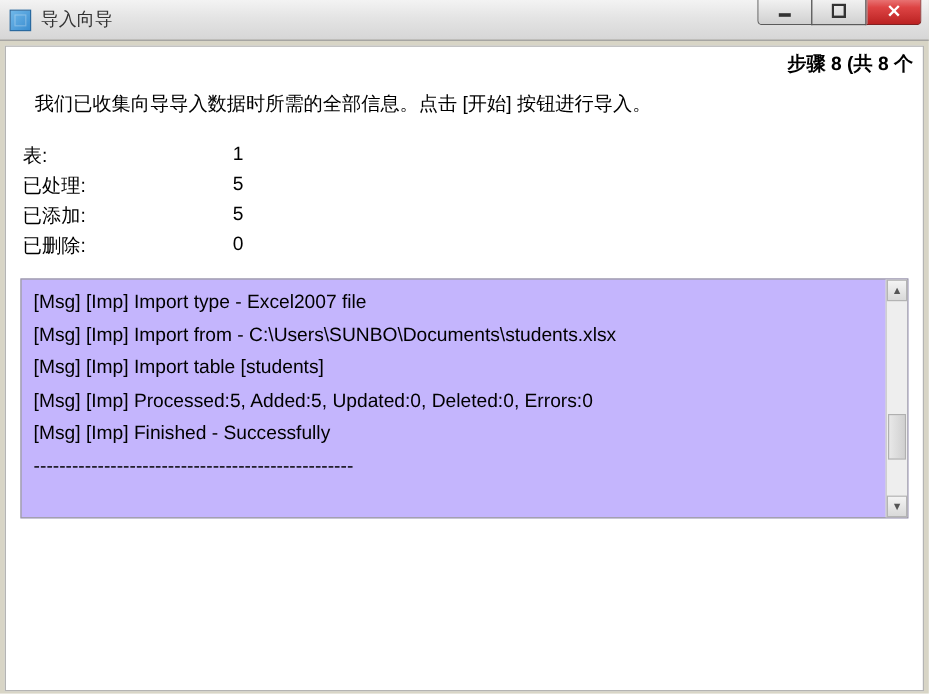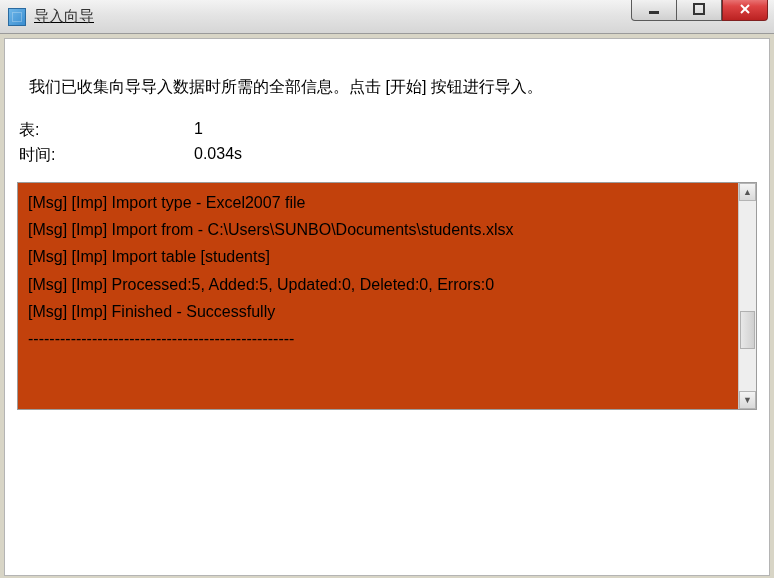--- a/index.html
+++ b/index.html
@@ -16,21 +16,20 @@
 
   
   .titlebar {
     height: 34px;
     background: linear-gradient(to bottom, #f3f3f3 0%, #e4e4e4 45%, #d6d6d6 100%);
     border-bottom: 1px solid #9a9a9a;
     display: flex;
     align-items: center;
     padding-left: 8px;
     position: relative;
-    text-decoration: underline;
   }
   .titlebar .icon {
     width: 18px; height: 18px;
     background: linear-gradient(135deg, #6fb7e9 0%, #3a8dd0 100%);
     border: 1px solid #2a6aa0;
     position: relative;
     margin-right: 8px;
   }
   .titlebar .icon::after {
     content: "";
@@ -102,23 +101,23 @@
     padding: 2px 0;
     vertical-align: top;
   }
   .stats td.label { width: 175px; }
   .stats td.value { min-width: 80px; }
 
   
   .log-wrap {
     margin: 4px 12px 0 12px;
     border: 1px solid #9c9c9c;
-    height: 228px;
-    position: relative;
-    background: #c2410c;
+    height: 200px;
+    position: relative;
+    background: #c4b5fd;
   }
   .log-content {
     position: absolute;
     left: 0; top: 0; bottom: 0; right: 18px;
     padding: 6px 10px;
     font-size: 16px;
     line-height: 1.7;
     white-space: pre-wrap;
     overflow: hidden;
   }
@@ -175,33 +174,42 @@
       <svg width="14" height="12" viewBox="0 0 14 12">
         <line x1="3" y1="2" x2="11" y2="10" stroke="#fff" stroke-width="2"></line>
         <line x1="11" y1="2" x2="3" y2="10" stroke="#fff" stroke-width="2"></line>
       </svg>
     </div>
   </div>
 </div>
 
 <div class="client">
 
+  <div class="step-label">步骤 8 (共 8 个</div>
 
   <div class="instruction">我们已收集向导导入数据时所需的全部信息。点击 [开始] 按钮进行导入。</div>
 
   <div class="stats">
     <table>
       <tbody id="stats-body">
           <tr>
             <td class="label">表:</td>
             <td class="value">1</td>
           </tr>
           <tr>
-            <td class="label">时间:</td>
-            <td class="value">0.034s</td>
+            <td class="label">已处理:</td>
+            <td class="value">5</td>
+          </tr>
+          <tr>
+            <td class="label">已添加:</td>
+            <td class="value">5</td>
+          </tr>
+          <tr>
+            <td class="label">已删除:</td>
+            <td class="value">0</td>
           </tr>
         </tbody>
     </table>
   </div>
 
   <div class="log-wrap">
     <div class="log-content" id="log-content"><div>[Msg] [Imp] Import type - Excel2007 file</div><div>[Msg] [Imp] Import from - C:\Users\SUNBO\Documents\students.xlsx</div><div>[Msg] [Imp] Import table [students]</div><div>[Msg] [Imp] Processed:5, Added:5, Updated:0, Deleted:0, Errors:0</div><div>[Msg] [Imp] Finished - Successfully</div><div>--------------------------------------------------</div></div>
     <div class="log-scrollbar">
       <div class="sb-btn">
         <span>▲</span>

